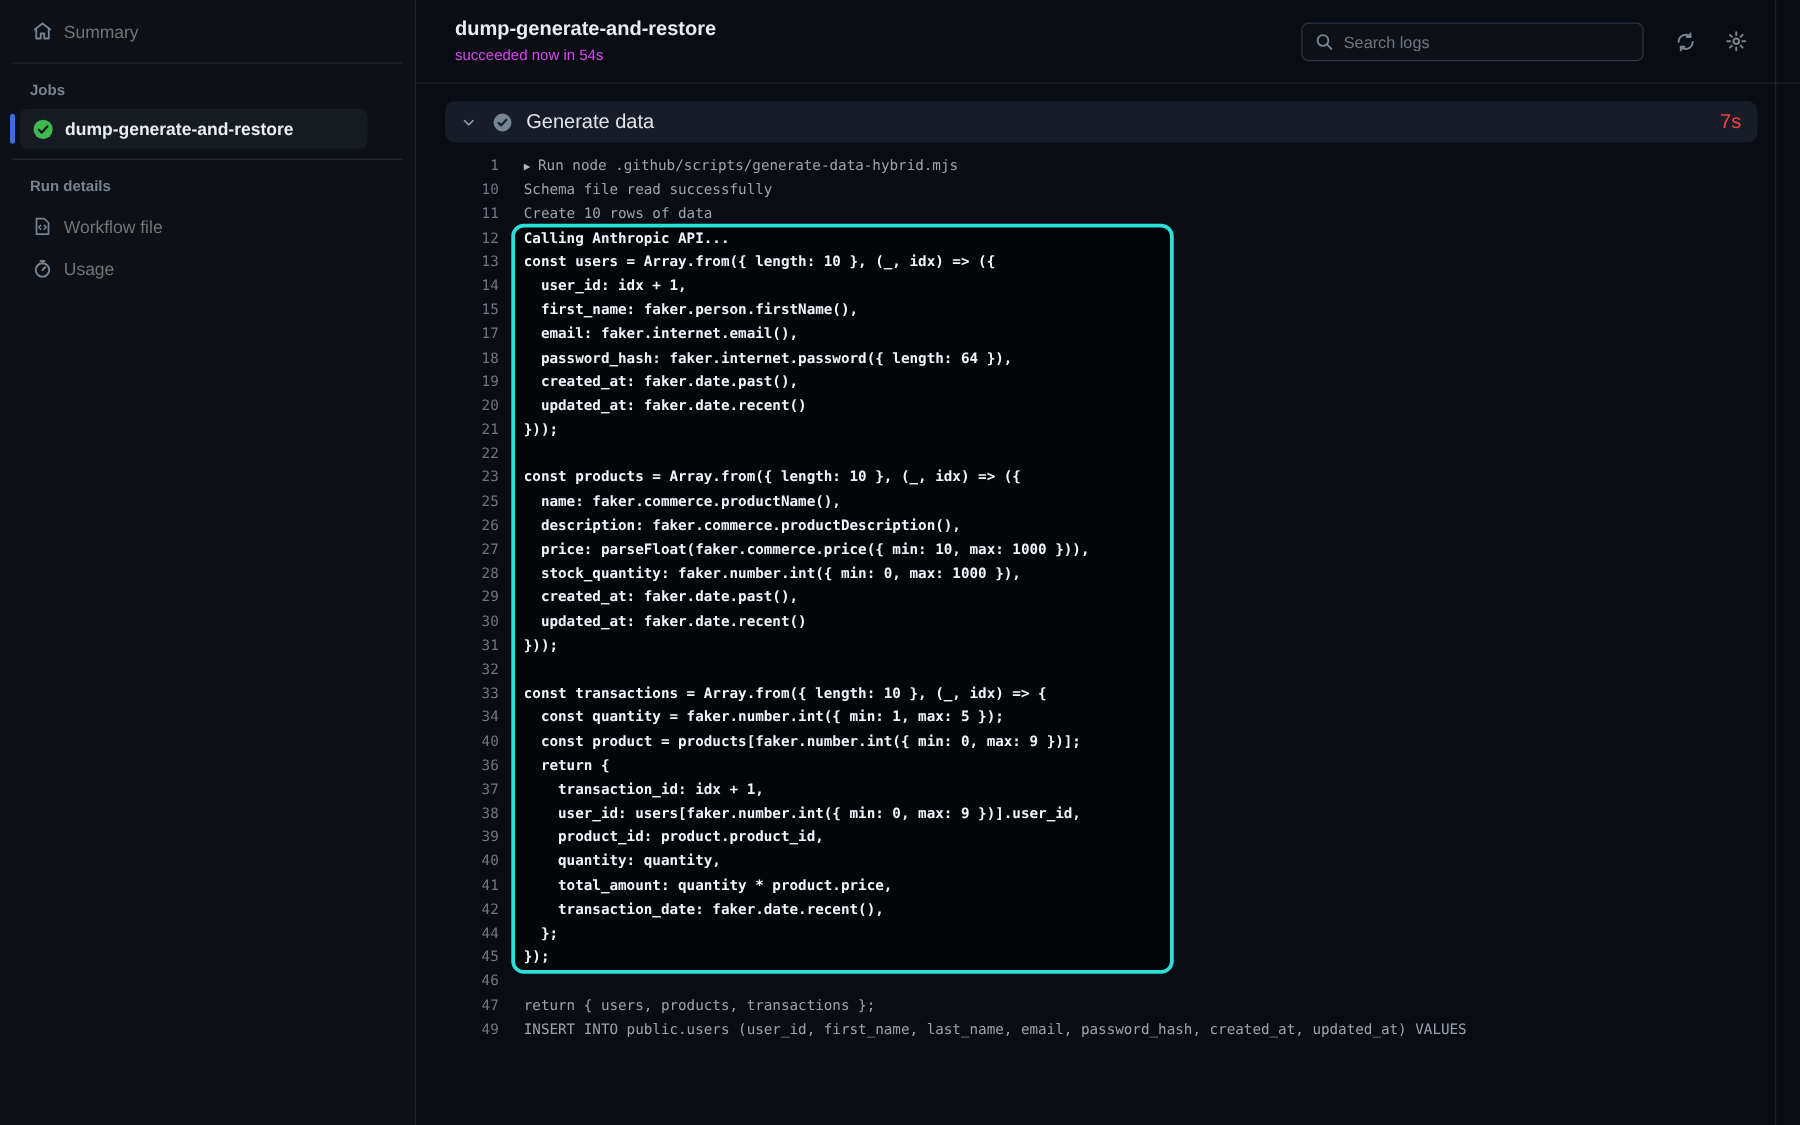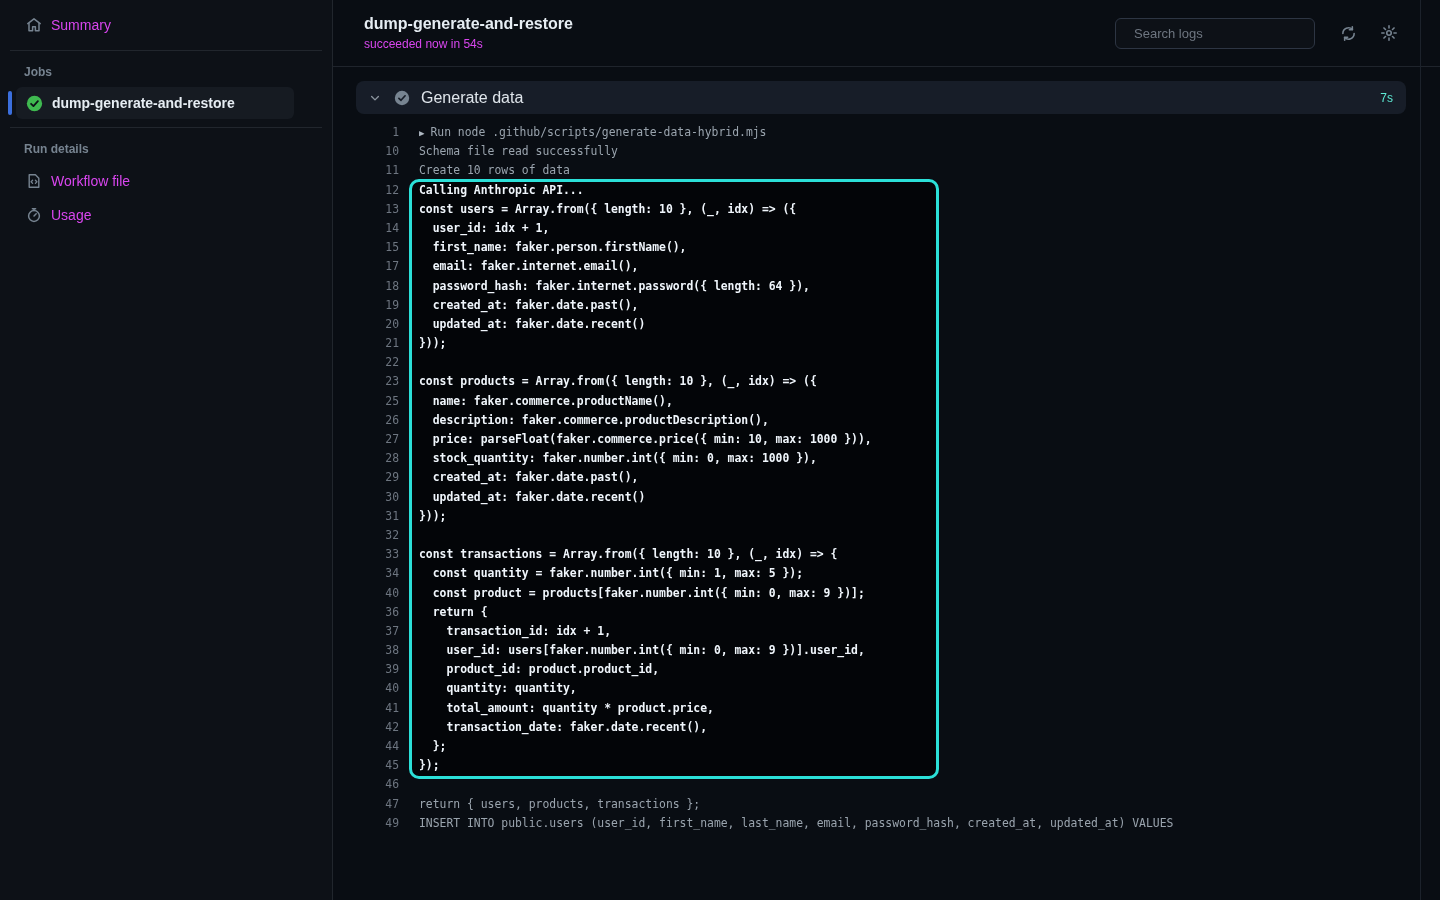--- a/index.html
+++ b/index.html
@@ -3,55 +3,55 @@
 <meta charset="utf-8">
 <style>
   * { margin:0; padding:0; box-sizing:border-box; }
   html,body { width:1440px; height:900px; overflow:hidden; background:#090d13;
               font-family:"Liberation Sans", sans-serif; }
   .app { display:flex; width:1440px; height:900px; }
 
   
   .sidebar { width:333px; height:900px; background:#0d1117; border-right:1px solid #21262d; flex:none; }
   .side-item { display:flex; align-items:center; gap:9px; height:34px; margin:0 38px 0 16px;
-               padding-left:10px; border-radius:6px; color:#d946ef; font-size:14px; cursor:pointer; }
+               padding-left:10px; border-radius:6px; color:#737373; font-size:14px; cursor:pointer; }
   .side-item svg { flex:none; }
   .summary-row { margin-top:8px; }
   .divider { border:none; border-top:1px solid #21262d; margin:8px 10px; }
   .side-heading { font-size:12px; font-weight:bold; color:#768390; margin:14px 0 8px 24px; }
   .job-wrap { position:relative; margin:2px 38px 2px 16px; }
   .accent-bar { position:absolute; left:-8px; top:4px; width:4px; height:24px; border-radius:2px;
                 background:var(--accent-blue,#3b6fdd); }
   .job-item { display:flex; align-items:center; gap:9px; height:32px; padding-left:10px;
               background:#161b22; border-radius:6px; color:#e6edf3; font-size:14px; font-weight:bold; cursor:pointer; }
 
   
   .main { position:relative; flex:1; height:900px; background:#090d13; }
   .right-rail { position:absolute; top:0; right:19px; width:1px; height:900px; background:#1c222b; }
 
   .main-header { display:flex; align-items:center; justify-content:space-between;
                  height:67px; border-bottom:1px solid #1f242c; padding-left:31px; }
   .title-block {}
   .run-title { font-size:16px; font-weight:bold; color:#e6edf3; }
   .run-subtitle { font-size:12px; color:#d946ef; margin-top:4px; }
   .header-controls { display:flex; align-items:center; margin-right:42px; }
-  .search-box { display:flex; align-items:center; width:200px; height:31px; background:#0d1117;
+  .search-box { display:flex; align-items:center; width:274px; height:31px; background:#0d1117;
                 border:1px solid #2d3543; border-radius:6px; padding:0 10px; margin-right:25px;margin-left:18px; }
   .search-box input { flex:1; background:transparent; border:none; outline:none; color:#c9d1d9;
                       font-size:13px; margin-left:8px; font-family:"Liberation Sans",sans-serif; }
   .search-box input::placeholder { color:#6e7681; }
   .icon-btn { background:none; border:none; color:#768390; cursor:pointer; padding:0; display:flex; }
   .icon-btn + .icon-btn { margin-left:23px; }
 
   
   .content { position:relative; }
   .step-header { display:flex; align-items:center; width:1050px; height:33px; margin:14px 0 0 23px;
                  background:#171d28; border-radius:8px; padding:0 13px; cursor:pointer; }
   .step-title { font-size:16px; color:#dfe5eb; margin-left:11px; }
-  .step-duration { margin-left:auto; font-size:12px; color:#5eead4; }
+  .step-duration { margin-left:auto; font-size:16px; color:#ef4444; }
   .chev { color:#8b949e; display:flex; }
   .step-check { margin-left:13px; display:flex; }
 
   .log { position:relative; margin-left:23px; padding-top:9px;
          font-family:"DejaVu Sans Mono", monospace; font-size:11.4px; line-height:19.2px; }
   .log-line { display:flex; height:19.2px; white-space:pre; }
   .num { width:43px; text-align:right; color:#6e7681; flex:none; cursor:pointer; }
   .text { margin-left:20px; color:#9aa4ae; }
   .arrow { font-size:9px; margin-right:6px; color:#aeb8c2; cursor:pointer; }
   .boxed { position:relative; }

